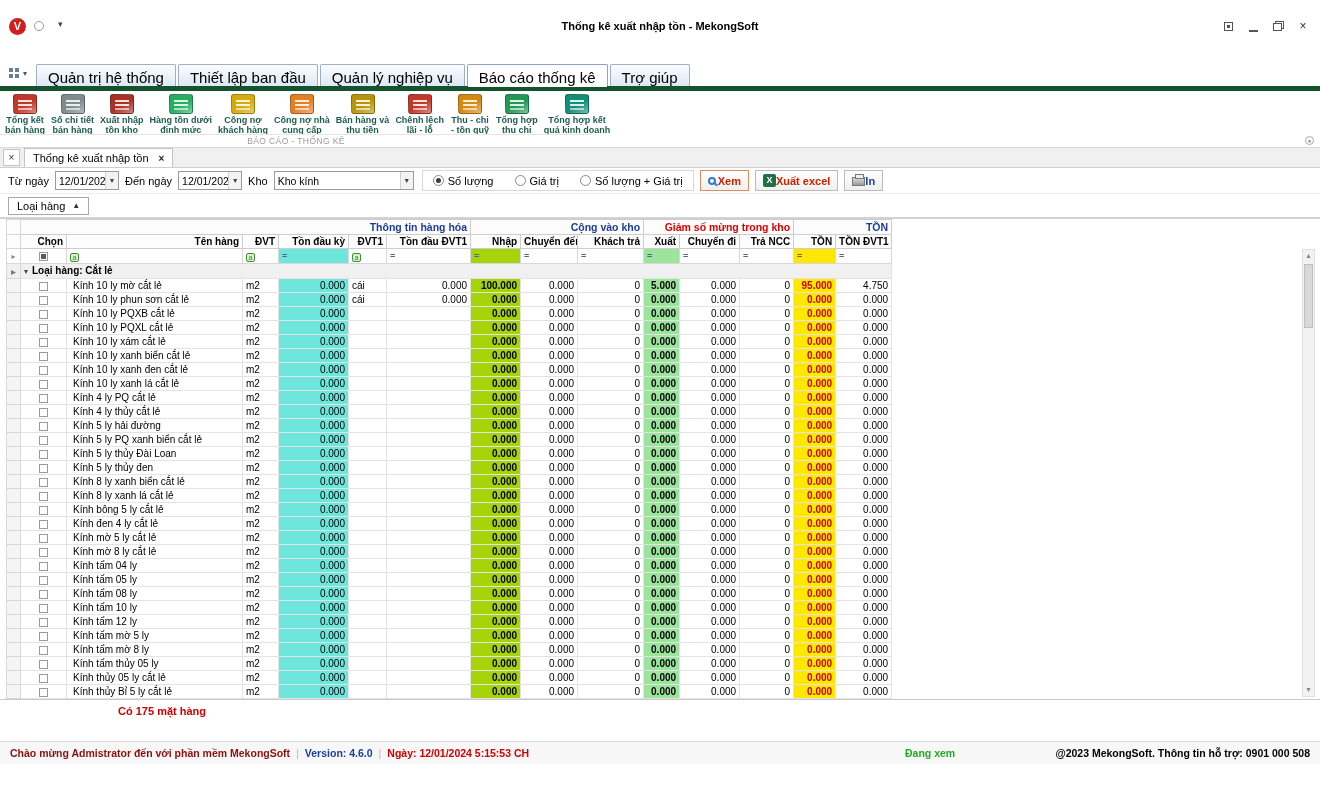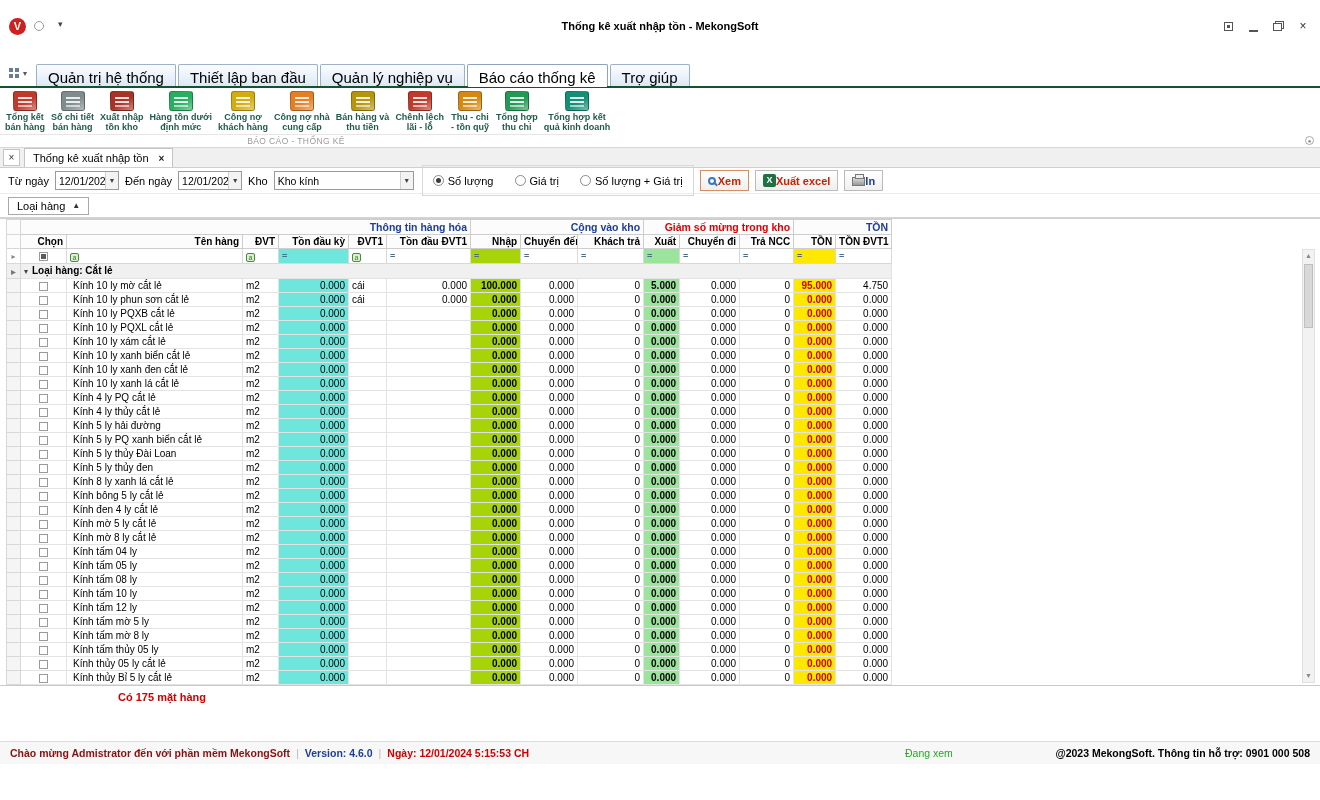--- a/index.html
+++ b/index.html
@@ -27,21 +27,21 @@
   .menubar{height:22px;margin-top:12px;display:flex;align-items:flex-end;padding-left:36px;position:relative;z-index:3}
   .sysmenu{position:absolute;left:9px;top:4px;font-size:8px;color:#556;display:flex;align-items:center;gap:3px}
   .grid-icon{width:4px;height:4px;background:#6b7d95;box-shadow:6px 0 #6b7d95,0 6px #6b7d95,6px 6px #6b7d95;margin:0 7px 7px 0}
   .mtabs{display:flex;gap:2px}
   .mtab{height:22px;padding:4px 11px 0;font-size:15px;border:1px solid #9eafc8;border-bottom:none;
     background:linear-gradient(#fbfdff,#dde8f5);border-radius:2px 2px 0 0;white-space:nowrap}
   .mtab.active{background:#fff;border-color:#8fa2bf;position:relative}
   .mtab.active::after{content:'';position:absolute;left:0;right:0;bottom:-1px;height:1px;background:#fff}
 
   
-  .ribbon{height:62px;border-top:2px solid #14532d;border-bottom:1px solid #d8d8d8;position:relative;background:#fff}
+  .ribbon{height:62px;border-top:5px solid #14532d;border-bottom:1px solid #d8d8d8;position:relative;background:#fff}
   .ritems{display:flex;align-items:flex-start;padding:3px 2px 0 2px}
   .ritem{min-width:46px;padding:0 3px;text-align:center;cursor:default}
   .ricon{width:24px;height:20px;margin:0 auto 2px;border-radius:3px;border:1px solid rgba(0,0,0,.28);position:relative}
   .ricon::after{content:'';position:absolute;left:4px;right:4px;top:5px;height:2px;background:rgba(255,255,255,.85);
     box-shadow:0 4px 0 rgba(255,255,255,.85),0 8px 0 rgba(255,255,255,.6)}
   .rtext{font-size:9px;line-height:1.1;font-weight:bold;color:#1d5c4d;white-space:pre-line}
   .rlabelbar{position:absolute;left:0;bottom:0;width:592px;height:13px;border-top:1px solid #e6e6e6;
     display:flex;align-items:center;justify-content:center;font-size:8.5px;color:#9a9a9a;letter-spacing:.4px}
   .rcollapse{position:absolute;right:6px;bottom:2px;width:9px;height:9px;border:1px solid #aaa;border-radius:50%;
     font-size:6px;color:#888;text-align:center;line-height:8px}
@@ -53,21 +53,21 @@
   .dt-close{font-size:10px;color:#222;font-weight:bold}
 
   
   .filterbar{height:26px;display:flex;align-items:center;gap:6px;padding:0 8px;border-bottom:1px solid #ececec;font-size:11px;background:#fff}
   .dateinput,.combo{height:19px;border:1px solid #9a9a9a;display:flex;align-items:center;background:#fff}
   .dateinput{width:64px}
   .dateinput .val,.combo .val{flex:1;padding-left:3px;font-size:10.5px;white-space:nowrap;overflow:hidden}
   .dd-caret{width:13px;align-self:stretch;display:flex;align-items:center;justify-content:center;font-size:7px;color:#444;
     border-left:1px solid #d0d0d0;background:#f3f3f3}
   .combo{width:140px}
-  .radiopanel{height:31px;border:1px solid #d8d8d8;display:flex;align-items:center;padding:0 10px;width:272px;justify-content:space-between;margin-left:2px}
+  .radiopanel{height:21px;border:1px solid #d8d8d8;display:flex;align-items:center;padding:0 10px;width:272px;justify-content:space-between;margin-left:2px}
   .radio{display:flex;align-items:center;gap:4px;font-size:11px;white-space:nowrap}
   .rc{width:11px;height:11px;border:1px solid #8a8a8a;border-radius:50%;background:#fff;position:relative;flex:0 0 auto}
   .rc.on::after{content:'';position:absolute;left:2px;top:2px;width:5px;height:5px;border-radius:50%;background:#3c3c3c}
   .btn{display:flex;align-items:center;gap:0;height:21px;padding:0 7px;background:linear-gradient(#fff,#efefef);
     border:1px solid #bbb;font-size:11px;font-family:inherit;white-space:nowrap;cursor:default}
   .btn.xem{border-color:#d98c5f;font-weight:bold;color:var(--accent-red,#c22)}
   .btn.excel{font-weight:bold;color:var(--accent-red,#c22)}
   .btn.print{font-weight:bold;color:#1c3d99}
   .mag{width:8px;height:8px;border:2px solid #3a7abd;border-radius:50%;position:relative;margin-right:2px}
   .mag::after{content:'';position:absolute;width:5px;height:2px;background:#3a7abd;transform:rotate(45deg);right:-4px;bottom:-2px}
@@ -121,21 +121,21 @@
   .gridfooter{height:22px;border-top:1px solid #c9c9c9;display:flex;align-items:center;background:#fff}
   .count{margin-left:118px;color:#d00000;font-weight:bold;font-size:11px}
 
   
   .statusbar{position:absolute;left:0;right:0;top:741px;height:23px;background:#f7f7f7;border-top:1px solid #ddd;
     display:flex;align-items:center;padding:0 10px;font-size:10.5px}
   .st-welcome{color:#8a1010;font-weight:bold}
   .st-sep{color:#bbb;margin:0 6px}
   .st-version{color:#1c3d99;font-weight:bold}
   .st-date{color:#d00000;font-weight:bold}
-  .st-view{position:absolute;left:905px;color:var(--status-green,#2a2);font-weight:normal}
+  .st-view{position:absolute;left:905px;color:var(--status-green,#2a2);font-weight:bold}
   .st-copy{margin-left:auto;font-weight:bold}
 </style>
 </head>
 <body>
 
 <div class="app">
 
   <div class="titlebar">
     <div class="logo">V</div>
     <span class="tb-toggle"></span>
@@ -592,20 +592,37 @@
             <td class="c-khachtra">0</td>
             <td class="c-xuat">0.000</td>
             <td class="c-chuyendi">0.000</td>
             <td class="c-trancc">0</td>
             <td class="c-ton">0.000</td>
             <td class="c-tondvt1">0.000</td>
           </tr>
           <tr>
             <td class="ind"></td>
             <td class="c-chon"><span class="cb"></span></td>
+            <td class="c-ten">Kính 8 ly xanh biển cắt lẻ</td>
+            <td class="c-dvt">m2</td>
+            <td class="c-tondauky">0.000</td>
+            <td class="c-dvt1"></td>
+            <td class="c-tondaudvt1"></td>
+            <td class="c-nhap">0.000</td>
+            <td class="c-chuyenden">0.000</td>
+            <td class="c-khachtra">0</td>
+            <td class="c-xuat">0.000</td>
+            <td class="c-chuyendi">0.000</td>
+            <td class="c-trancc">0</td>
+            <td class="c-ton">0.000</td>
+            <td class="c-tondvt1">0.000</td>
+          </tr>
+          <tr>
+            <td class="ind"></td>
+            <td class="c-chon"><span class="cb"></span></td>
             <td class="c-ten">Kính 8 ly xanh lá cắt lẻ</td>
             <td class="c-dvt">m2</td>
             <td class="c-tondauky">0.000</td>
             <td class="c-dvt1"></td>
             <td class="c-tondaudvt1"></td>
             <td class="c-nhap">0.000</td>
             <td class="c-chuyenden">0.000</td>
             <td class="c-khachtra">0</td>
             <td class="c-xuat">0.000</td>
             <td class="c-chuyendi">0.000</td>

